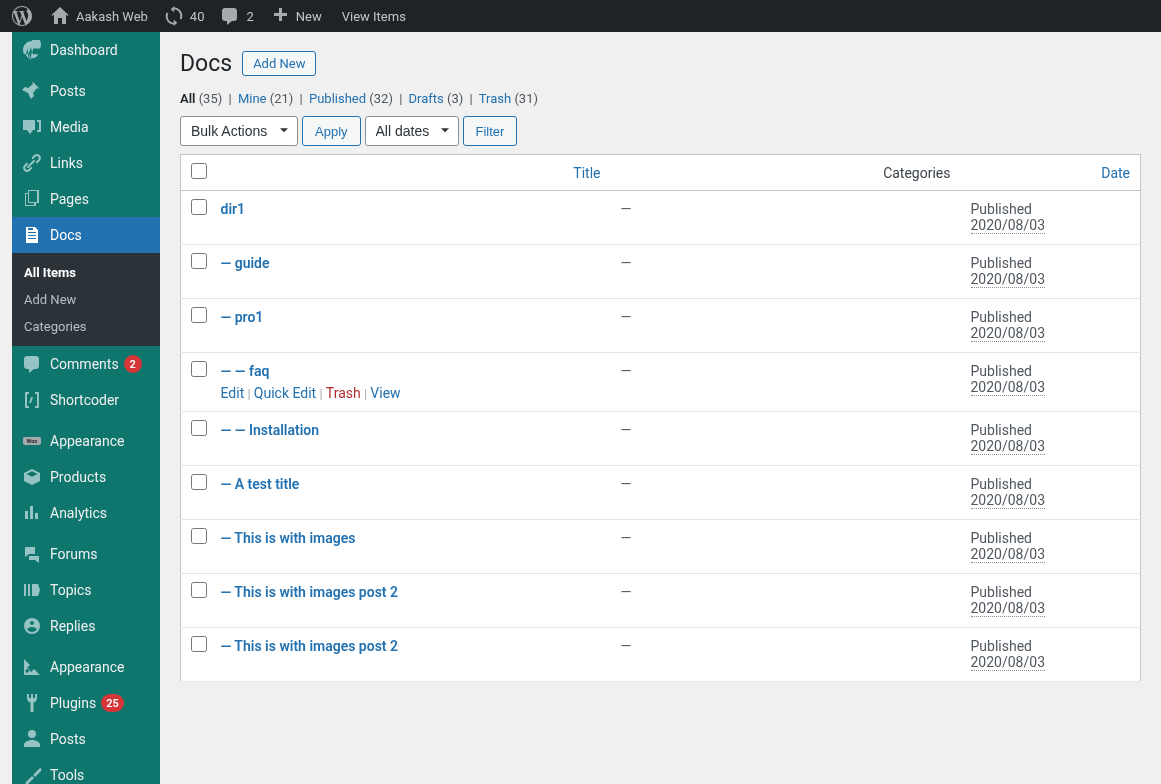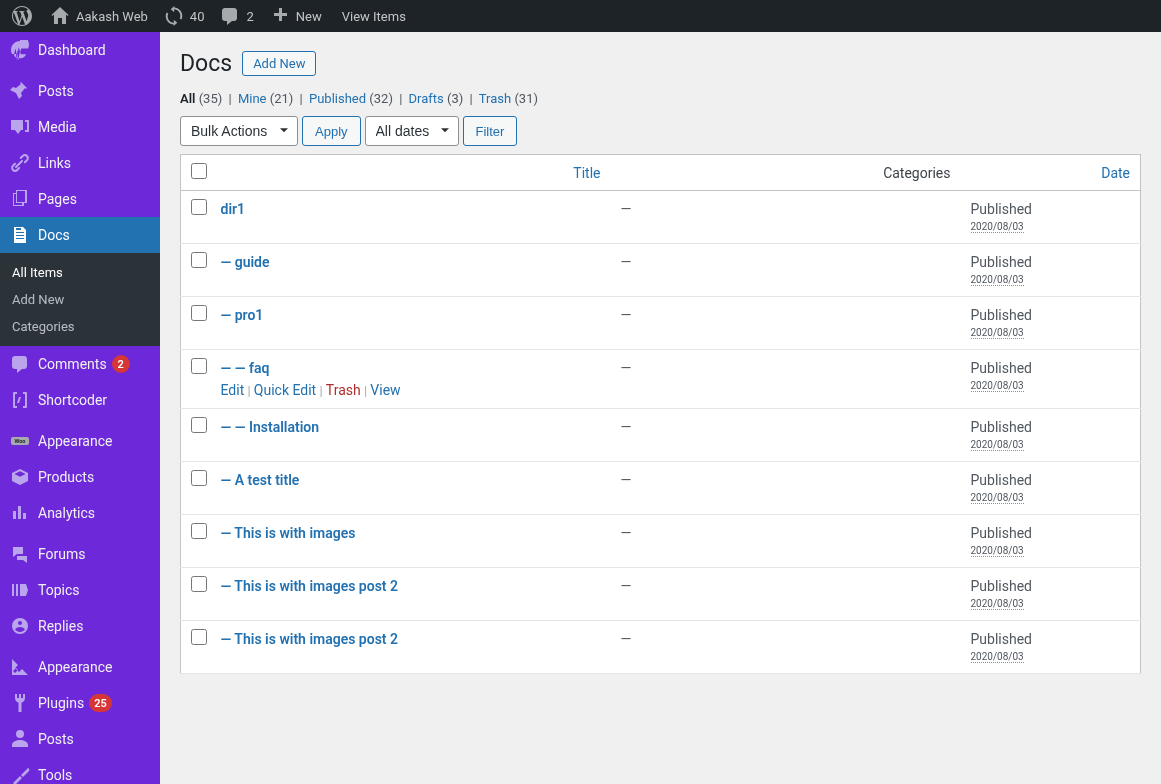--- a/index.html
+++ b/index.html
@@ -7,30 +7,30 @@
     a { color: #2271b1; text-decoration: none; cursor: pointer; }
     
     
     .adminbar { height: 32px; background: #1d2327; color: #c3c4c7; display: flex; align-items: center; padding: 0 4px; font-size: 13px; }
     .adminbar-item { display: inline-flex; align-items: center; padding: 0 8px; height: 32px; cursor: pointer; }
     .adminbar-icon { width: 20px; height: 20px; display: inline-flex; align-items: center; justify-content: center; margin-right: 2px; }
     .adminbar-icon svg { fill: #a7aaad; }
     .adminbar-label { padding-left: 4px; }
 
     
-    .sidebar { position: absolute; top: 32px; left: 0; width: 160px; bottom: 0; background: #6d28d9; color: #f0f0f1; overflow-y: auto; }
+    .sidebar { position: absolute; top: 32px; left: 12px; width: 160px; bottom: 0; background: #0f766e; color: #f0f0f1; overflow-y: auto; }
     .menu-item { display: flex; align-items: center; padding: 8px 10px; font-size: 14px; color: #f0f0f1; cursor: pointer; position: relative; }
     .menu-item.current { background: #2271b1; color: #fff; }
     .menu-item.current::after { content: ""; position: absolute; right: -8px; top: 50%; transform: translateY(-50%); border: 8px solid transparent; border-right-color: #f0f0f1; }
     .menu-icon { width: 20px; height: 20px; display: inline-flex; align-items: center; justify-content: center; margin-right: 8px; flex-shrink: 0; }
     .menu-icon svg { fill: rgba(240,246,252,0.6); width: 20px; height: 20px; }
     .menu-item.current .menu-icon svg { fill: #fff; }
     .submenu { background: #2c3338; padding: 6px 0; }
     .submenu-item { padding: 6px 12px; font-size: 13px; color: rgba(240,246,252,0.7); cursor: pointer; }
-    .submenu-item.current { color: #fff; font-weight: 400; }
+    .submenu-item.current { color: #fff; font-weight: 700; }
     .menu-separator { height: 5px; border-bottom: 1px solid transparent; margin: 0; }
     .badge { display: inline-flex; align-items: center; justify-content: center; min-width: 18px; height: 18px; padding: 0 5px; border-radius: 9px; background: #d63638; color: #fff; font-size: 11px; font-weight: 600; margin-left: 5px; }
 
     
     .content { position: absolute; top: 32px; left: 160px; right: 0; bottom: 0; background: #f0f0f1; padding: 10px 20px 20px 20px; overflow-y: auto; }
     .heading { display: flex; align-items: center; margin: 8px 0 14px 0; }
     .heading h1 { font-size: 23px; font-weight: 400; color: #1d2327; margin-right: 10px; }
     .page-action { display: inline-block; padding: 4px 10px; border: 1px solid #2271b1; color: #2271b1; font-size: 13px; border-radius: 3px; background: #f6f7f7; cursor: pointer; }
 
     .subsubsub { font-size: 13px; margin: 0 0 10px 0; color: #50575e; }
@@ -51,21 +51,21 @@
     table.list thead th { text-align: right; padding: 8px 10px; font-weight: 400; border-bottom: 1px solid #c3c4c7; font-size: 14px; }
     table.list thead th a { color: #2271b1; }
     table.list th.check, table.list td.check { width: 30px; text-align: center; padding: 8px 0 8px 6px; vertical-align: top; }
     table.list td { padding: 10px 10px; vertical-align: top; font-size: 14px; color: #50575e; }
     table.list tr.row td { border-bottom: 0; }
     table.list tr.row { border-bottom: 1px solid #e5e5e5; margin-left: 9px; }
     table.list .title a { color: #2271b1; font-weight: 600; font-size: 14px; }
     table.list .row-actions { font-size: 13px; margin-top: 6px; color: #a7aaad; }
     table.list .row-actions a { font-weight: 400; }
     table.list .row-actions .trash a { color: #b32d2e; }
-    table.list .date .ts { display: inline-block; border-bottom: 1px dotted #8c8f94; font-size: 10px; color: #50575e; }
+    table.list .date .ts { display: inline-block; border-bottom: 1px dotted #8c8f94; font-size: 14px; color: #50575e; }
     input[type=checkbox] { width: 16px; height: 16px; cursor: pointer; }
     .col-title { width: 400px; }
     .col-cat { width: 350px; }
   </style>
 </head>
 <body>
 
 <div class="adminbar">
   <div class="adminbar-item">
     <span class="adminbar-icon">

